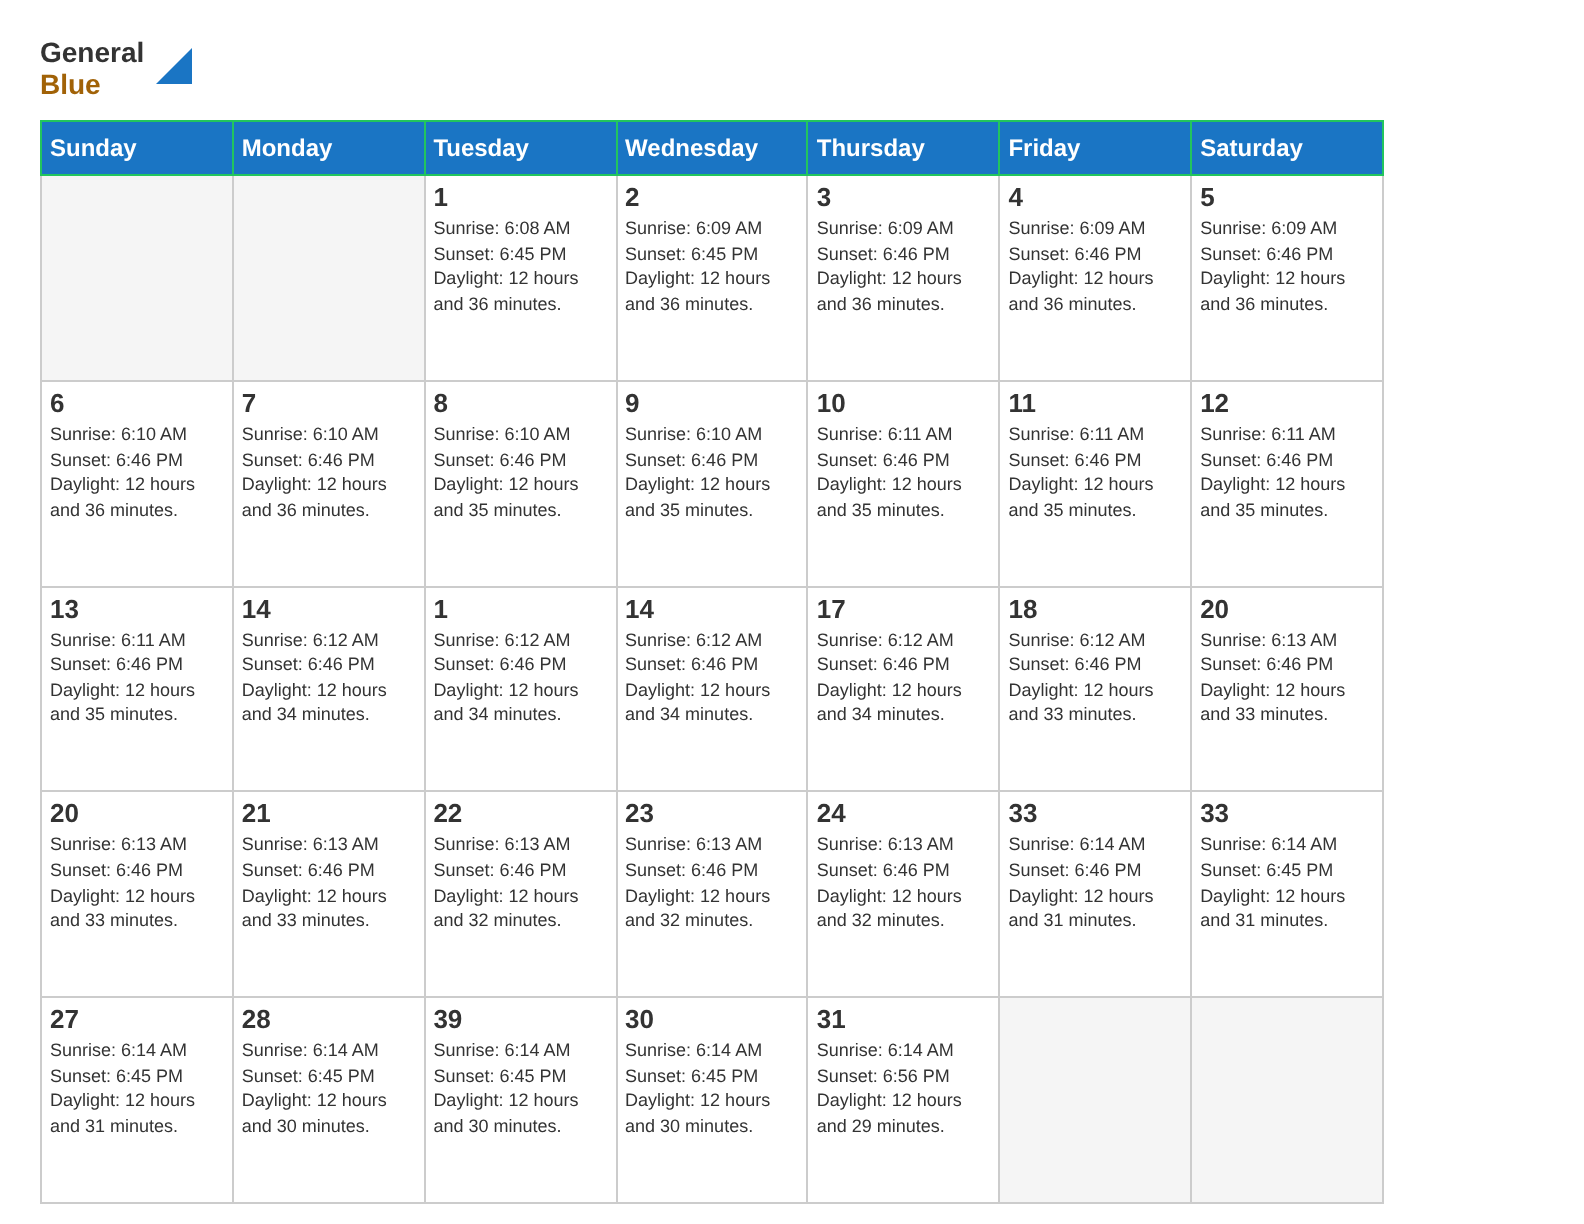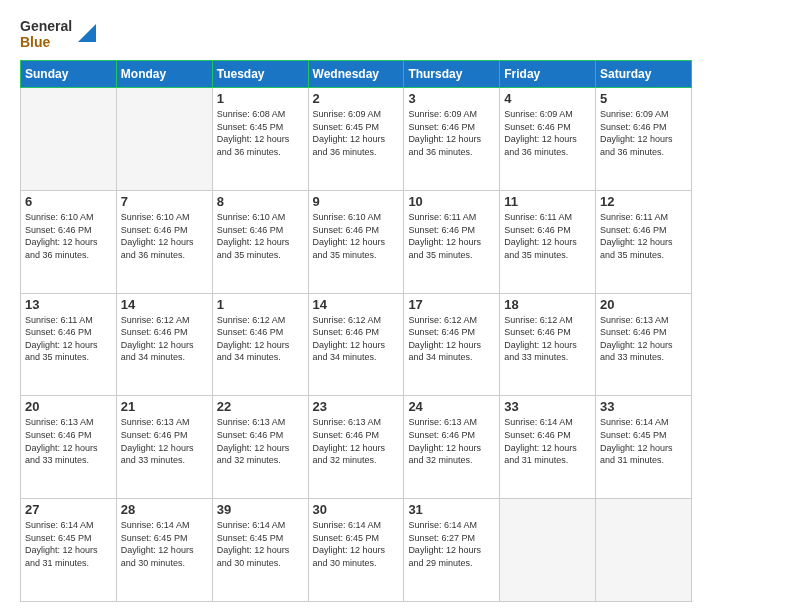--- a/index.html
+++ b/index.html
@@ -368,21 +368,21 @@
             <div class="day-info">
               <div>Sunrise: 6:14 AM</div>
               <div>Sunset: 6:45 PM</div>
               <div>Daylight: 12 hours and 30 minutes.</div>
             </div>
           </td>
           <td>
             <span class="day-num">31</span>
             <div class="day-info">
               <div>Sunrise: 6:14 AM</div>
-              <div>Sunset: 6:27 PM</div>
+              <div>Sunset: 6:56 PM</div>
               <div>Daylight: 12 hours and 29 minutes.</div>
             </div>
           </td>
           <td class="empty"></td>
           <td class="empty"></td>
         </tr>
       </tbody>
   </table>
 </div>
 

